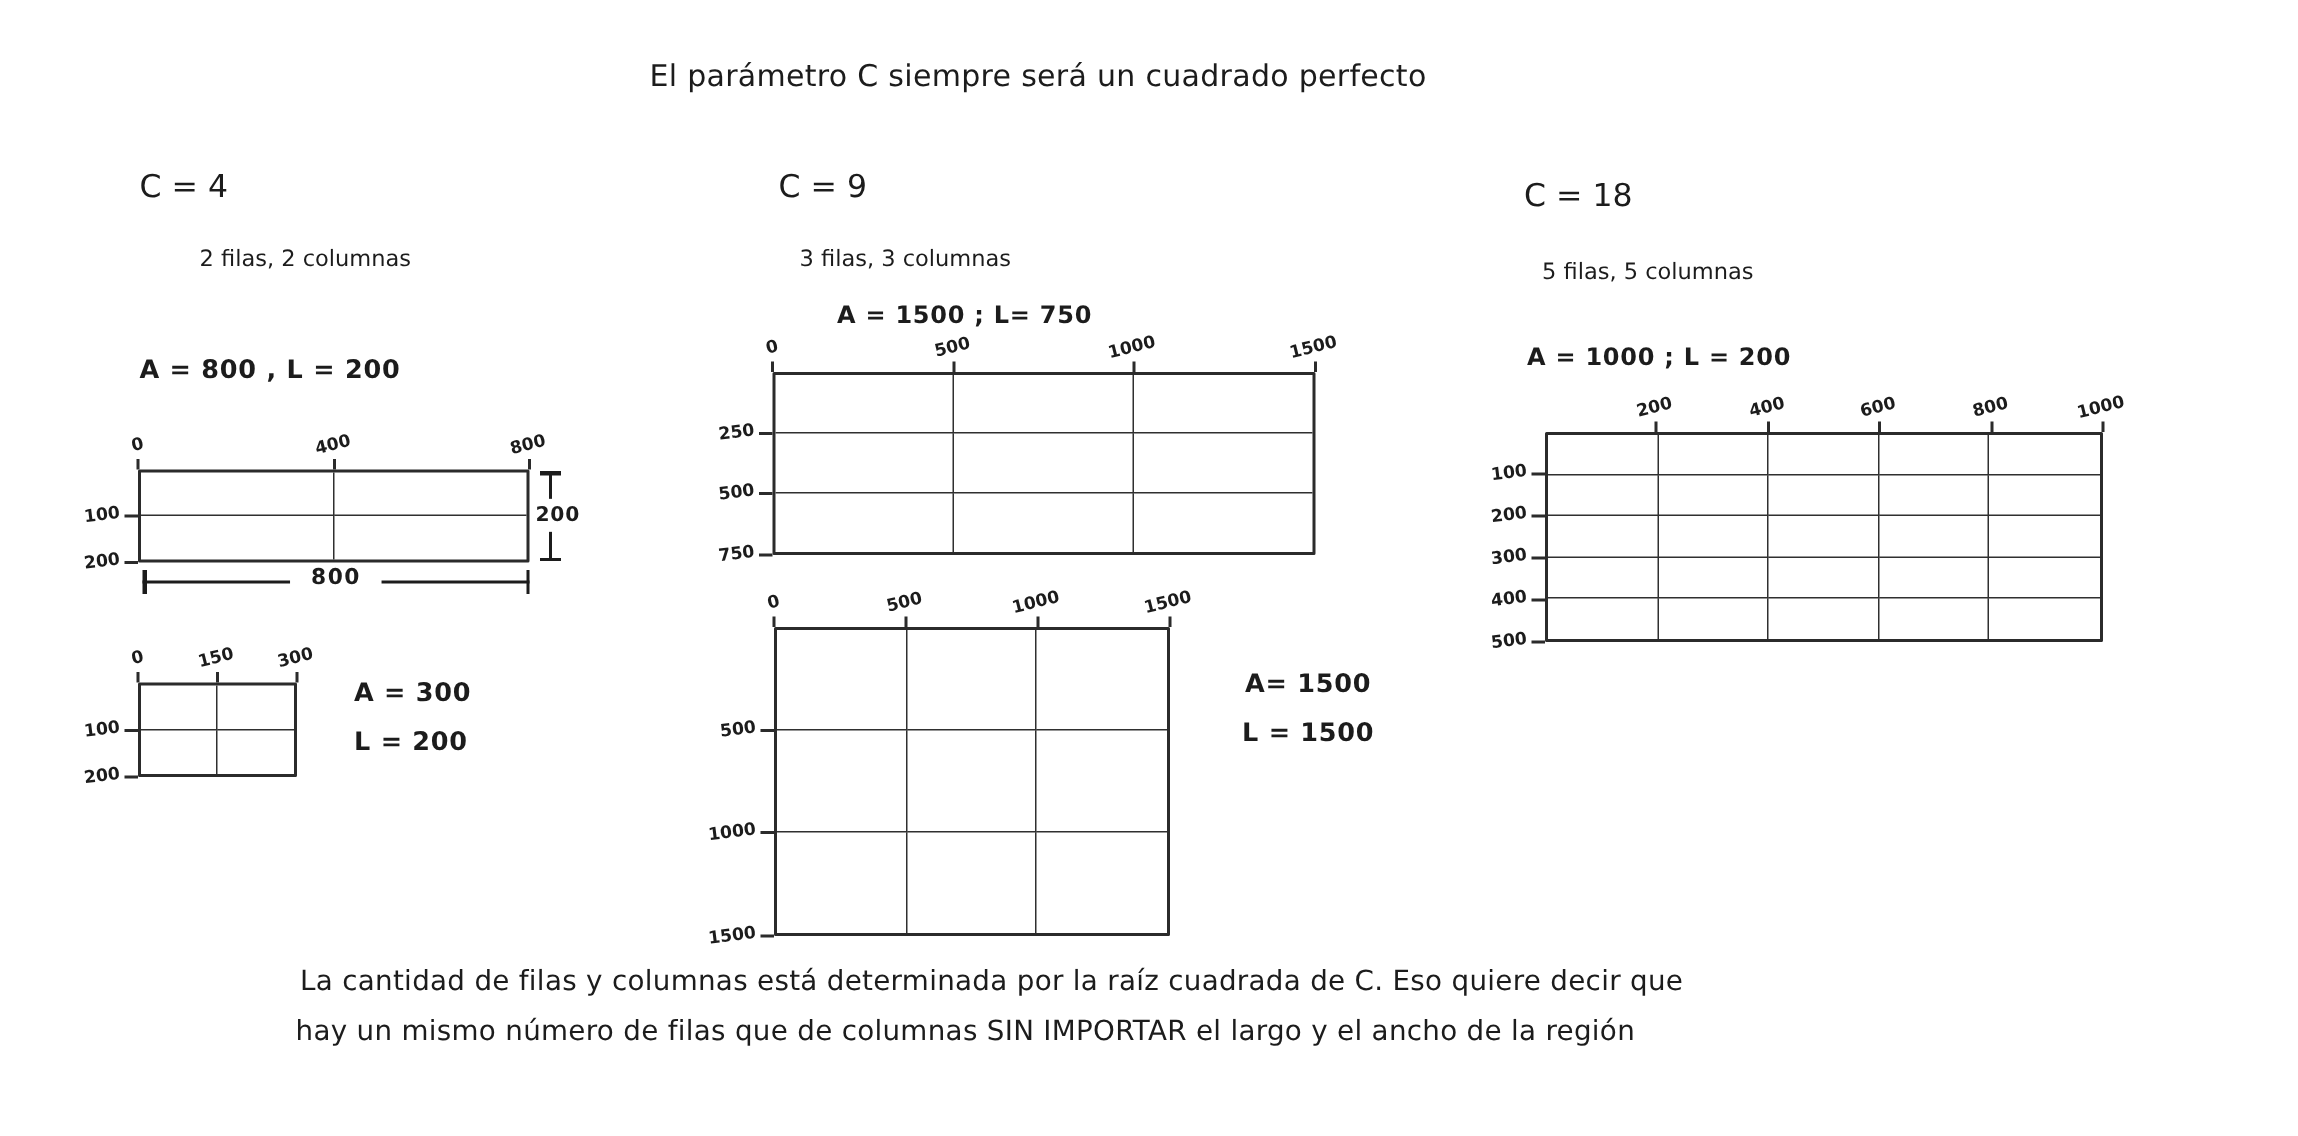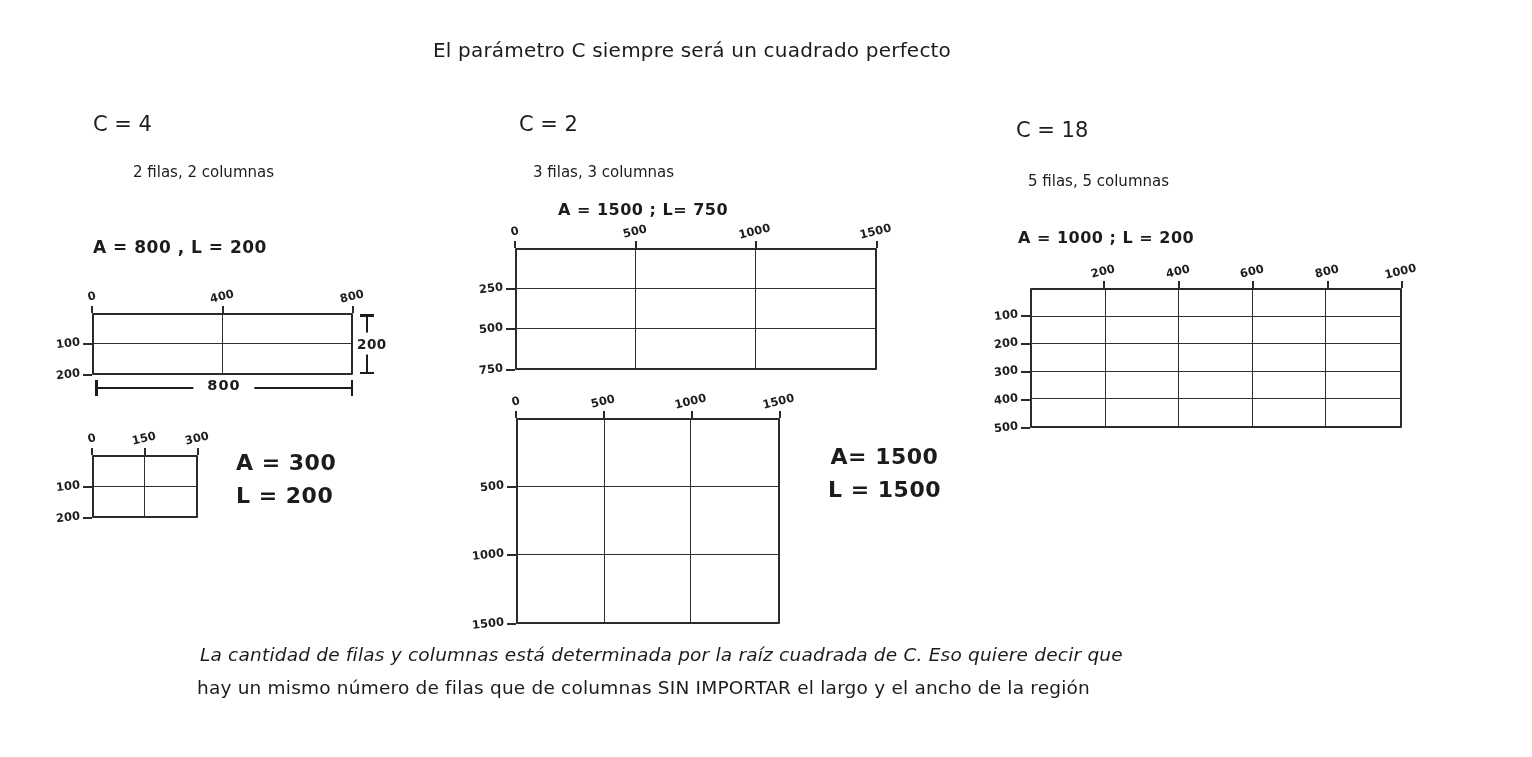--- a/index.html
+++ b/index.html
@@ -5,21 +5,21 @@
   html,body{margin:0;padding:0;background:#fff;}
   .canvas{
     position:relative;width:1532px;height:757px;background:#ffffff;
     font-family:"DejaVu Sans",sans-serif;color:#1c1c1c;overflow:hidden;
   }
   .abs{position:absolute;white-space:nowrap;}
   .title{font-size:20px;text-align:center;letter-spacing:.2px;}
   .clabel{font-size:21px;}
   .filas{font-size:15px;}
   .dims{font-size:17px;font-weight:700;letter-spacing:.5px;}
-  .annot{font-size:22px;font-weight:700;letter-spacing:.5px;line-height:33px;}
+  .annot{font-size:17px;font-weight:700;letter-spacing:.5px;line-height:33px;}
   .footer{font-size:18.5px;letter-spacing:.2px;}
   
   .hgrid{position:absolute;}
   .cells{position:absolute;inset:0;display:grid;border:2.2px solid #2b2b2b;border-radius:1px;}
   .cell{border-right:1.7px solid #2f2f2f;border-bottom:1.7px solid #2f2f2f;}
   .cell.no-r{border-right:none;}
   .cell.no-b{border-bottom:none;}
   .tlabel{position:absolute;top:-24px;transform:translateX(-55%) rotate(-14deg);
           font-weight:700;font-size:11.5px;}
   .llabel{position:absolute;left:-46px;width:34px;text-align:right;
@@ -103,21 +103,21 @@
       <i class="ltick" style="top: 50%;"></i>
       <span class="llabel" style="top: 100%;">200</span>
       <i class="ltick" style="top: 100%;"></i>
     </div>
 
   <div class="abs annot" style="left:236px;top:446px;">
     <div>A = 300</div>
     <div>L = 200</div>
   </div>
 
-  <div class="abs clabel" style="left:519px;top:112px;">C = 2</div>
+  <div class="abs clabel" style="left:519px;top:112px;">C = 9</div>
   <div class="abs filas" style="left:533px;top:163px;">3 filas, 3 columnas</div>
   <div class="abs dims" style="left:558px;top:200px;font-size:16px;">A = 1500 ;  L= 750</div>
 
   <div class="hgrid" style="left:515px;top:248px;width:362px;height:122px;">
       <div class="cells" style="grid-template-columns: repeat(3, 1fr); grid-template-rows: repeat(3, 1fr);">
         <div class="cell"></div>
         <div class="cell"></div>
         <div class="cell no-r"></div>
         <div class="cell"></div>
         <div class="cell"></div>
@@ -222,16 +222,16 @@
       <span class="llabel" style="top: 40%;">200</span>
       <i class="ltick" style="top: 40%;"></i>
       <span class="llabel" style="top: 60%;">300</span>
       <i class="ltick" style="top: 60%;"></i>
       <span class="llabel" style="top: 80%;">400</span>
       <i class="ltick" style="top: 80%;"></i>
       <span class="llabel" style="top: 100%;">500</span>
       <i class="ltick" style="top: 100%;"></i>
     </div>
 
-  <div class="abs footer" style="left:200px;top:644px;font-style:italic;">La cantidad de filas y columnas está determinada por la raíz cuadrada de C. Eso quiere decir que</div>
+  <div class="abs footer" style="left:200px;top:644px;">La cantidad de filas y columnas está determinada por la raíz cuadrada de C. Eso quiere decir que</div>
   <div class="abs footer" style="left:197px;top:677px;">hay un mismo número de filas que de columnas SIN IMPORTAR el largo y el ancho de la región</div>
 
 </div>
 
 </body></html>

